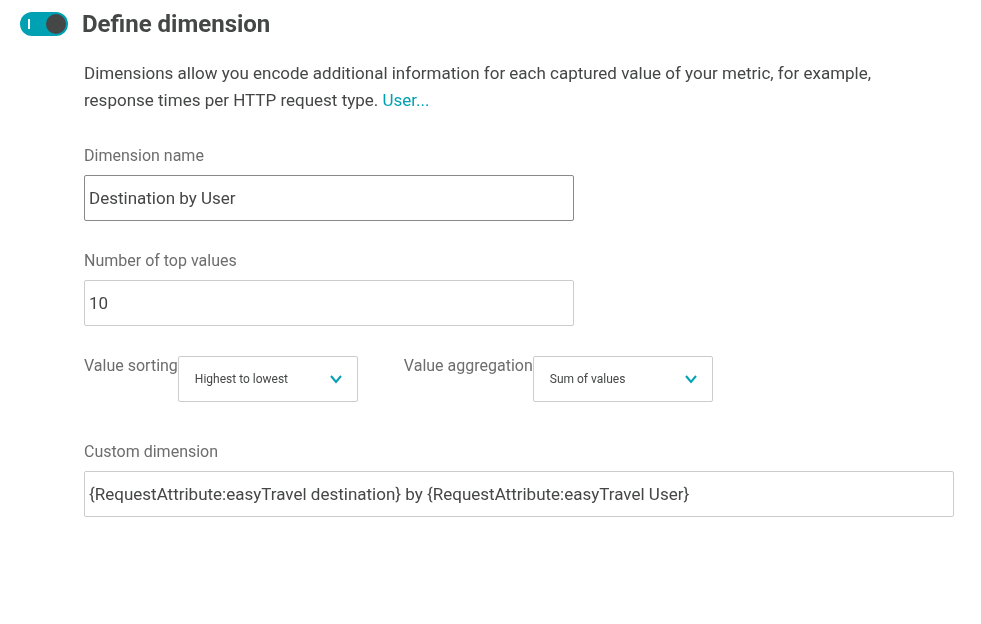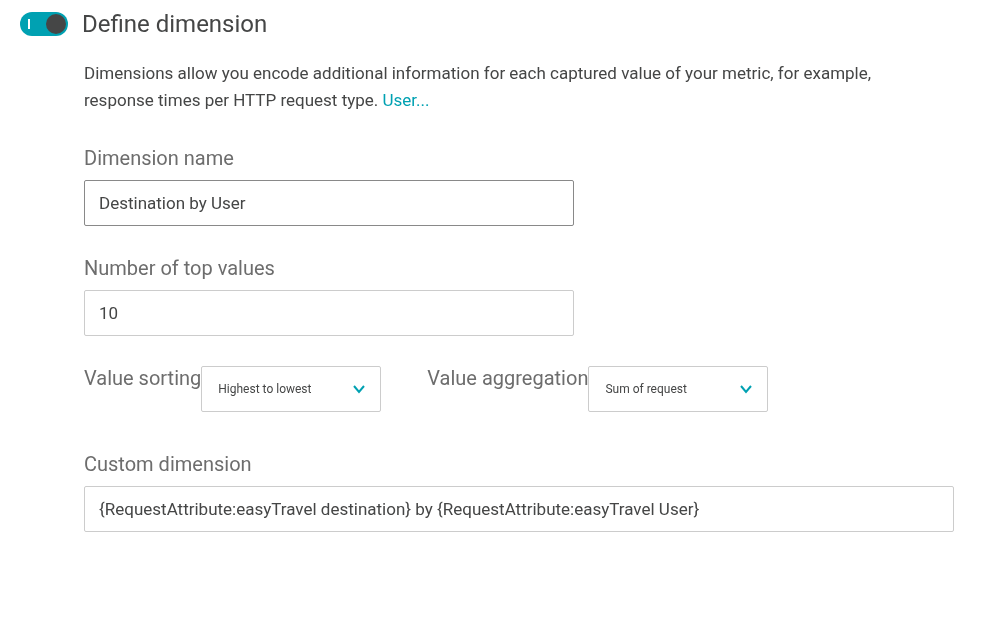--- a/index.html
+++ b/index.html
@@ -40,50 +40,50 @@
     .toggle-knob {
       position: absolute;
       right: 2px;
       width: 20px;
       height: 20px;
       border-radius: 50%;
       background: #454646;
     }
     .section-title {
       font-size: 24px;
-      font-weight: 400;
+      font-weight: 700;
       color: #454646;
     }
     .content {
       padding-left: 64px;
       max-width: 920px;
     }
     .description {
       font-size: 17px;
       line-height: 1.6;
       color: #454646;
       margin-bottom: 32px;
     }
     .more-link {
       color: #00a1b2;
       cursor: pointer;
     }
     .field-group {
       margin-bottom: 30px;
     }
     .field-label {
-      font-size: 20px;
+      font-size: 16px;
       color: #6d6d6d;
       margin-bottom: 10px;
       display: block;
     }
     .text-input {
       width: 490px;
       height: 46px;
-      padding: 0 14px;
+      padding: 0 4px;
       font-size: 17px;
       color: #454646;
       border: 1px solid #cccccc;
       border-radius: 2px;
       background: #ffffff;
       font-family: inherit;
     }
     .text-input.full-width {
       width: 870px;
     }
@@ -166,21 +166,21 @@
           <svg viewBox="0 0 14 14">
               <polyline points="2,4 7,10 12,4"></polyline>
             </svg>
         </span>
       </div>
     </div>
 
     <div class="select-wrap">
       <label class="field-label">Value aggregation</label>
       <div class="select-box">
-        <span>Sum of request</span>
+        <span>Sum of values</span>
         <span class="select-chevron">
           <svg viewBox="0 0 14 14">
               <polyline points="2,4 7,10 12,4"></polyline>
             </svg>
         </span>
       </div>
     </div>
   </div>
 
   <div class="field-group">

